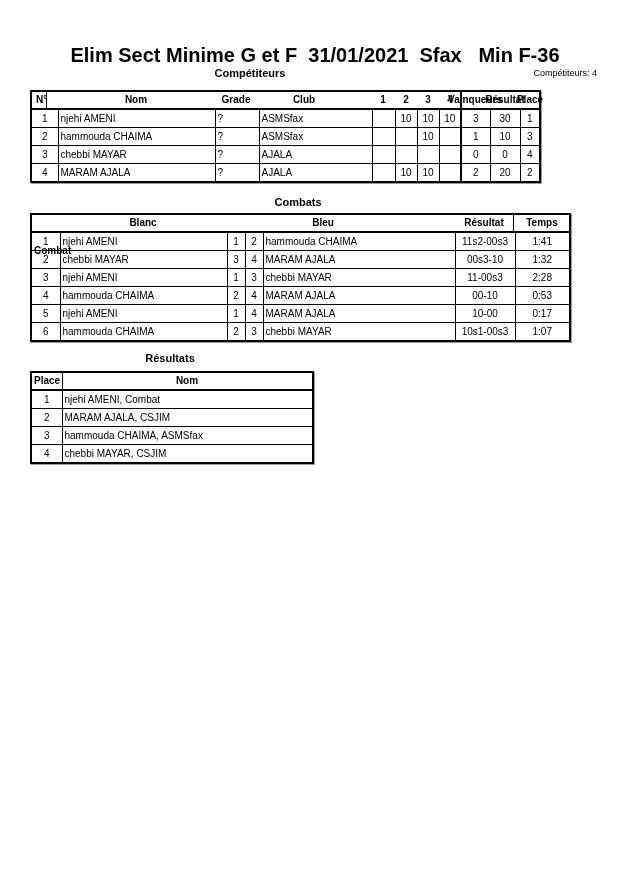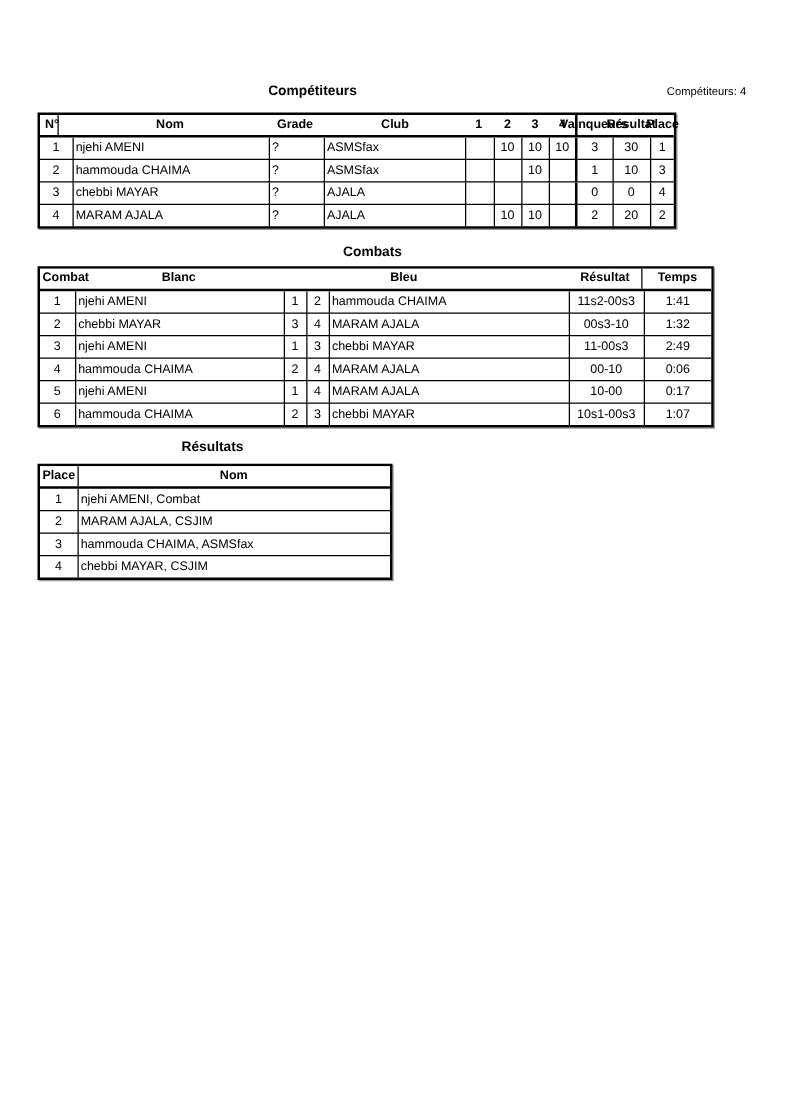--- a/index.html
+++ b/index.html
@@ -36,31 +36,32 @@
 
   #t1 { left:30px; top:90px; } #t1 .thead { height:16px; width:507px; }
   #t2 { left:30px; top:213px; } #t2 .thead { height:16px; width:537px; }
   #t3 { left:30px; top:371px; } #t3 .thead { height:16px; width:280px; }
 </style>
 </head>
 <body>
 
 <div id="page">
 
+  <div class="doc-title">Elim Sect Minime G et F  31/01/2021  Sfax   Min F-36</div>
 
   <div class="section-title" style="left:250px; top:67px;">Compétiteurs</div>
   <div class="small-note" style="right:33px; top:68px;">Compétiteurs: 4</div>
 
   <div class="tbl" id="t1">
     <div class="thead">
       <span class="h" style="left:4px;">N°</span>
       <span class="vseg" style="left:14px;"></span>
       <span class="h c" style="left:104px;">Nom</span>
       <span class="h c" style="left:204px;">Grade</span>
-      <span class="h c" style="left:284px;">Club</span>
+      <span class="h c" style="left:272px;">Club</span>
       <span class="h c" style="left:351px;">1</span>
       <span class="h c" style="left:374px;">2</span>
       <span class="h c" style="left:396px;">3</span>
       <span class="h c" style="left:418px;">4</span>
       <span class="vseg thick" style="left:428px;"></span>
       <span class="h c" style="left:443px;">Vainqueurs</span>
       <span class="h c" style="left:473px;">Résultat</span>
       <span class="h c" style="left:498px;">Place</span>
     </div>
     <table class="data" style="width:507px;">
@@ -131,21 +132,21 @@
             <td class="num">2</td>
           </tr>
         </tbody>
     </table>
   </div>
 
   <div class="section-title" style="left:298px; top:196px;">Combats</div>
 
   <div class="tbl" id="t2">
     <div class="thead">
-      <span class="h" style="left:2px;">Combat</span>
+      <span class="h" style="left:2px;margin-top:28px;">Combat</span>
       <span class="h c" style="left:111px;">Blanc</span>
       <span class="h c" style="left:291px;">Bleu</span>
       <span class="h c" style="left:452px;">Résultat</span>
       <span class="vseg" style="left:481px;"></span>
       <span class="h c" style="left:510px;text-align:right;">Temps</span>
     </div>
     <table class="data" style="width:537px;">
       <colgroup>
         <col style="width:28px">
           <col style="width:167px">
@@ -174,30 +175,30 @@
             <td class="num">00s3-10</td>
             <td class="num">1:32</td>
           </tr>
           <tr>
             <td class="num">3</td>
             <td class="txt">njehi AMENI</td>
             <td class="num">1</td>
             <td class="num">3</td>
             <td class="txt">chebbi MAYAR</td>
             <td class="num">11-00s3</td>
-            <td class="num">2:49</td>
+            <td class="num">2:28</td>
           </tr>
           <tr>
             <td class="num">4</td>
             <td class="txt">hammouda CHAIMA</td>
             <td class="num">2</td>
             <td class="num">4</td>
             <td class="txt">MARAM AJALA</td>
             <td class="num">00-10</td>
-            <td class="num">0:06</td>
+            <td class="num">0:53</td>
           </tr>
           <tr>
             <td class="num">5</td>
             <td class="txt">njehi AMENI</td>
             <td class="num">1</td>
             <td class="num">4</td>
             <td class="txt">MARAM AJALA</td>
             <td class="num">10-00</td>
             <td class="num">0:17</td>
           </tr>

